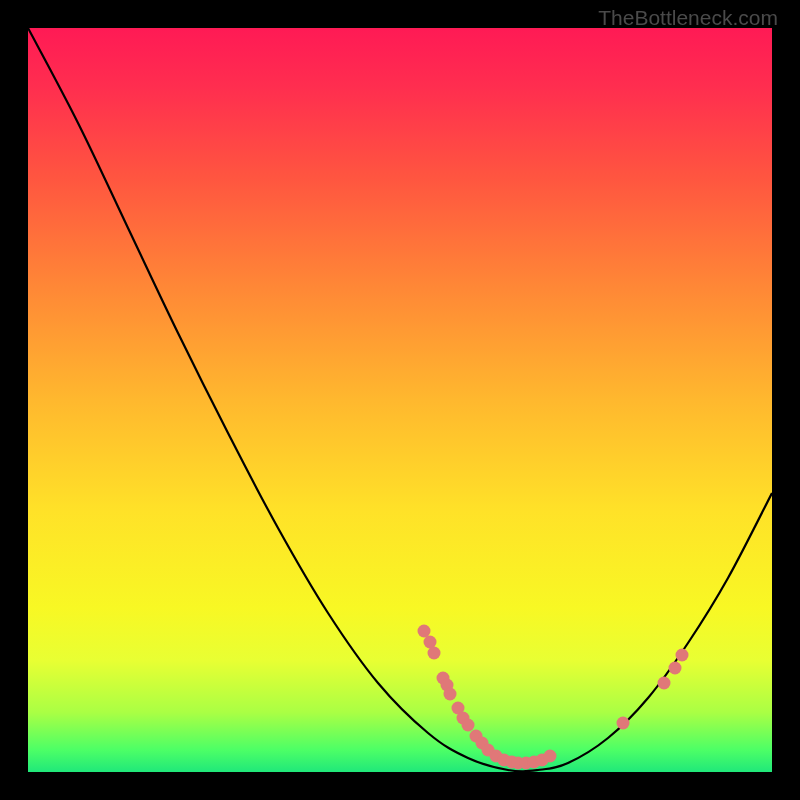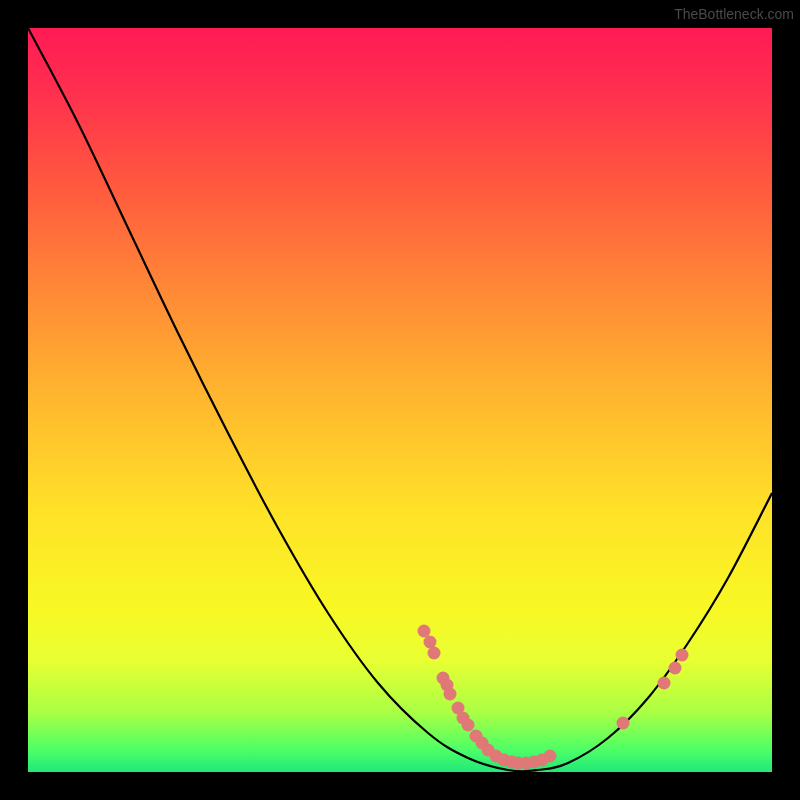--- a/index.html
+++ b/index.html
@@ -6,23 +6,23 @@
   body {
     width: 800px;
     height: 800px;
     background: #000;
     position: relative;
     font-family: Arial, sans-serif;
   }
   .watermark {
     position: absolute;
     top: 6px;
-    right: 6px;
+    right: 22px;
     color: #4a4a4a;
-    font-size: 14px;
+    font-size: 21px;
     font-weight: 500;
     z-index: 10;
   }
   .plot-area {
     position: absolute;
     left: 28px;
     top: 28px;
     width: 744px;
     height: 744px;
     overflow: hidden;

